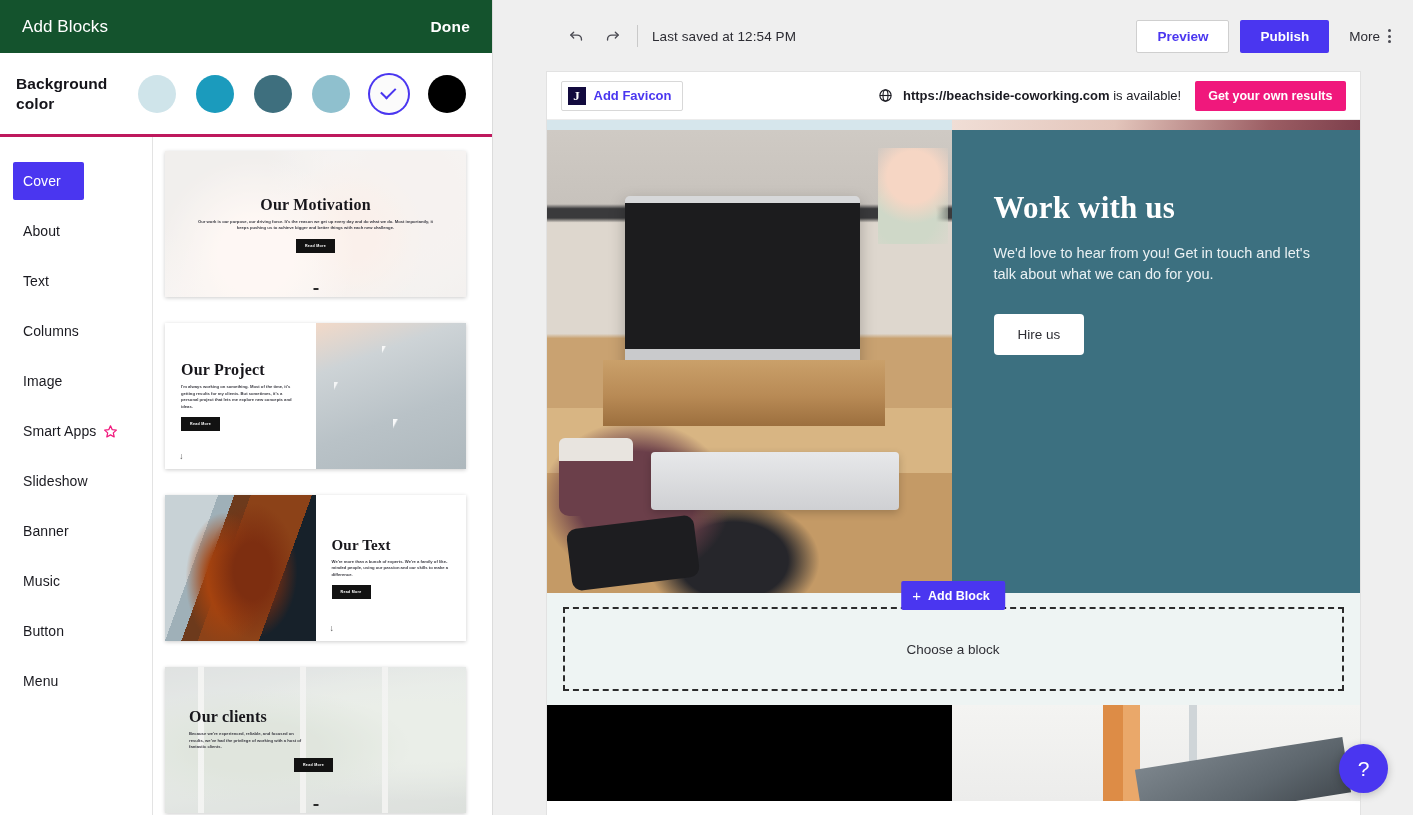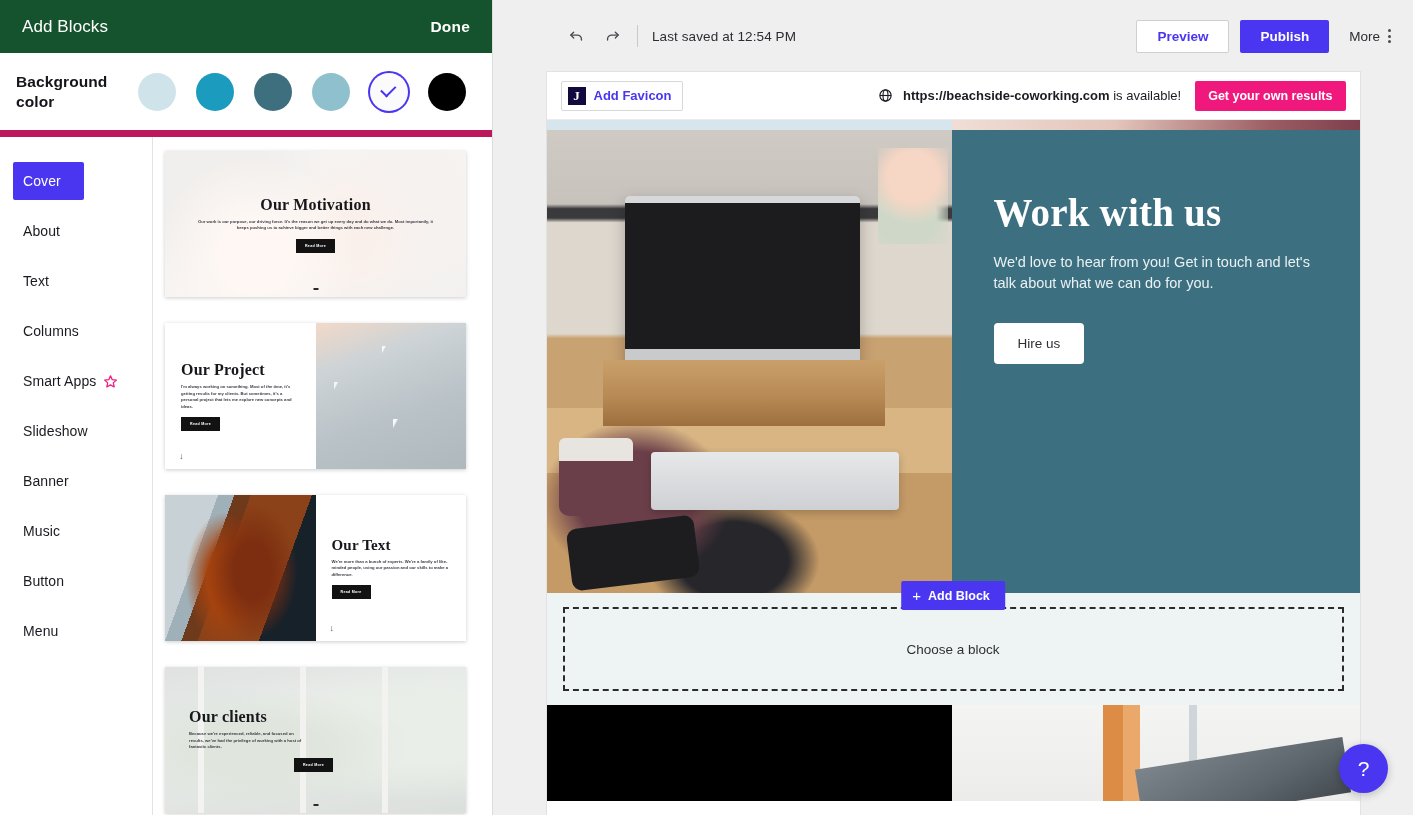--- a/index.html
+++ b/index.html
@@ -22,21 +22,21 @@
     height: 53px; background: #14532d;
     display: flex; align-items: center; justify-content: space-between;
     padding: 0 22px; flex: 0 0 53px;
   }
   .lp-title { color: #fff; font-size: 17px; font-weight: 400; letter-spacing: .1px; }
   .lp-done { color: #fff; font-size: 15.5px; font-weight: 700; cursor: pointer; letter-spacing: .2px; }
 
   .bg-row {
     height: 84px; flex: 0 0 84px;
     display: flex; align-items: center; padding: 0 16px;
-    border-bottom: 7px solid #be185d; background: #fff;
+    border-bottom: 3px solid #be185d; background: #fff;
   }
   .bg-label {
     font-size: 15.5px; font-weight: 700; color: #15141a;
     width: 120px; line-height: 1.28; letter-spacing: .1px;
   }
   .swatches { display: flex; align-items: center; gap: 20px; margin-left: 2px; }
   .swatch {
     width: 38px; height: 38px; border-radius: 50%;
     cursor: pointer; position: relative; flex: 0 0 38px;
   }
@@ -263,21 +263,21 @@
     background: #1d1d20; border-radius: 10px; transform: rotate(-7deg);
   }
   .flower-r {
     position: absolute; right: 4px; top: 18px; width: 70px; height: 96px;
     background: radial-gradient(circle at 50% 30%, #f6d6c4 0 34%, rgba(246,214,196,0) 62%),
                 radial-gradient(circle at 40% 70%, #cfd8c8 0 38%, rgba(207,216,200,0) 70%);
   }
 
   .hero-title {
     font-family: "Liberation Serif", serif; font-weight: 700;
-    color: #fff; font-size: 39px; letter-spacing: .2px;
+    color: #fff; font-size: 31px; letter-spacing: .2px;
   }
   .hero-sub {
     color: #eaf1f3; font-size: 14.5px; line-height: 1.45;
     margin-top: 17px; max-width: 325px;
   }
   .hero-btn {
     display: inline-block; margin-top: 29px; background: #fff; color: #2e2e34;
     font-size: 13.5px; padding: 13px 24px; border-radius: 4px; cursor: pointer;
     border: none; font-family: inherit;
   }
@@ -353,20 +353,23 @@
           <span>Cover</span>
         </div>
         <div class="cat-item">
           <span>About</span>
         </div>
         <div class="cat-item">
           <span>Text</span>
         </div>
         <div class="cat-item">
           <span>Columns</span>
+        </div>
+        <div class="cat-item">
+          <span>Image</span>
         </div>
         <div class="cat-item">
           <span>Smart Apps</span>
           <span class="star-icon">
             <svg width="15" height="15" viewBox="0 0 24 24" fill="none" stroke="#f0187c" stroke-width="2" stroke-linejoin="round">
               <polygon points="12,3 14.8,9.1 21.4,9.8 16.5,14.2 17.9,20.7 12,17.4 6.1,20.7 7.5,14.2 2.6,9.8 9.2,9.1"></polygon>
             </svg>
           </span>
         </div>
         <div class="cat-item">

